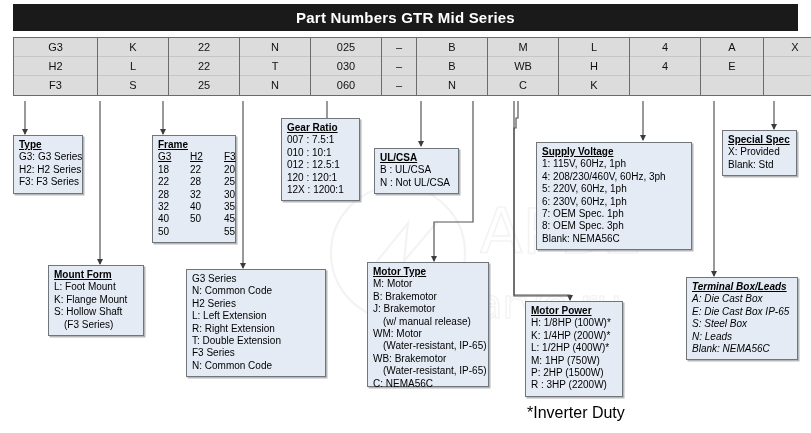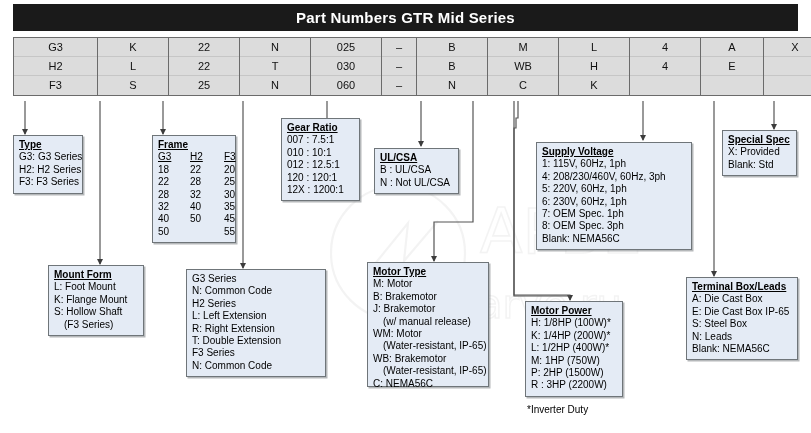--- a/index.html
+++ b/index.html
@@ -60,21 +60,21 @@
   .box .ln.ind{padding-left:10px;}
   .box .sub{white-space:nowrap;}
 
   
   .frame-grid{display:grid;grid-template-columns:24px 26px 24px;column-gap:8px;}
   .frame-grid span{white-space:nowrap;}
   .frame-grid .u{text-decoration:underline;font-weight:normal;}
 
   
   .caption{
-    position:absolute;font-size:10px;color:#000;white-space:nowrap;
+    position:absolute;font-size:16px;color:#000;white-space:nowrap;
   }
 
   
   .svg-lines{position:absolute;left:0;top:0;width:811px;height:433px;pointer-events:none;}
 
   
   .wm{position:absolute;pointer-events:none;opacity:.30;}
 </style>
 </head>
 <body>
@@ -300,21 +300,21 @@
     <div class="hd">Motor Power</div>
     <div class="ln">H: 1/8HP (100W)*</div>
     <div class="ln">K: 1/4HP (200W)*</div>
     <div class="ln">L: 1/2HP (400W)*</div>
     <div class="ln">M: 1HP (750W)</div>
     <div class="ln">P: 2HP (1500W)</div>
     <div class="ln">R : 3HP (2200W)</div>
   </div>
   <div class="caption" style="left:527px;top:404px;">*Inverter Duty</div>
 
-  <div class="box" style="left:686px;top:277px;width:112px;">
+  <div class="box" style="left:686px;top:277px;width:112px;font-style:italic;">
     <div class="hd">Terminal Box/Leads</div>
     <div class="ln">A: Die Cast Box</div>
     <div class="ln">E: Die Cast Box IP-65</div>
     <div class="ln">S: Steel Box</div>
     <div class="ln">N: Leads</div>
     <div class="ln">Blank: NEMA56C</div>
   </div>
 
 </div>
 

